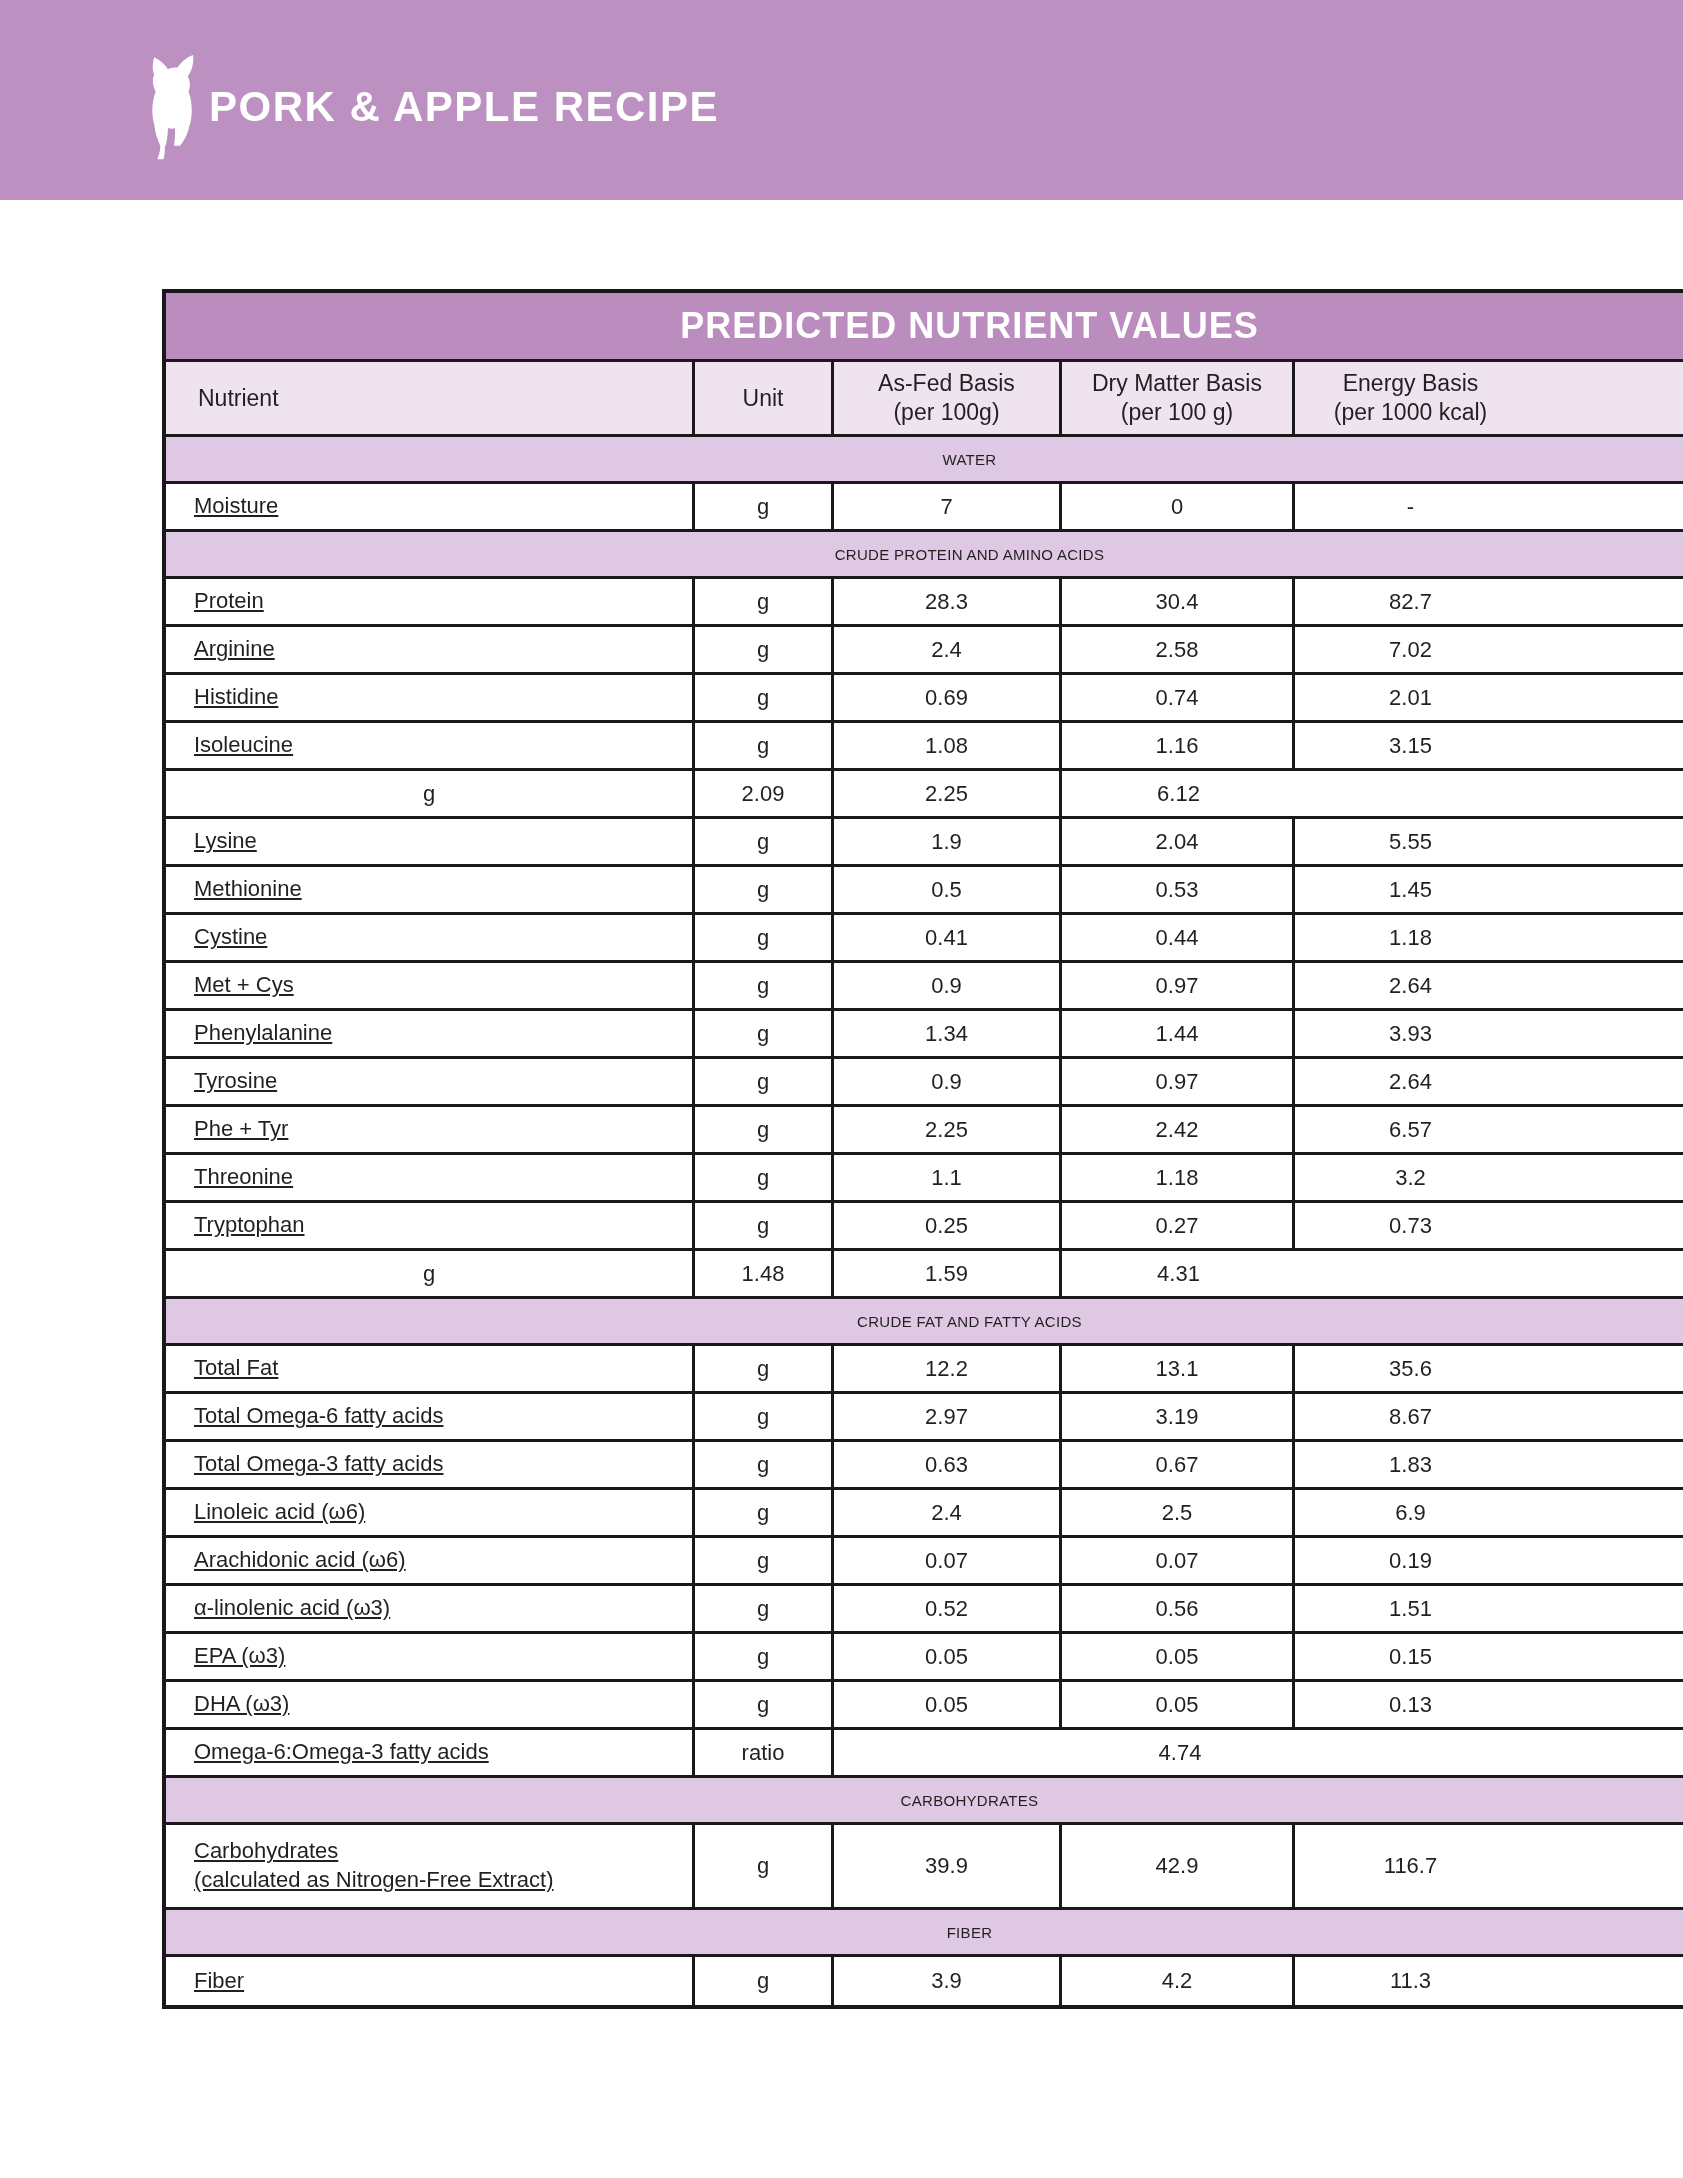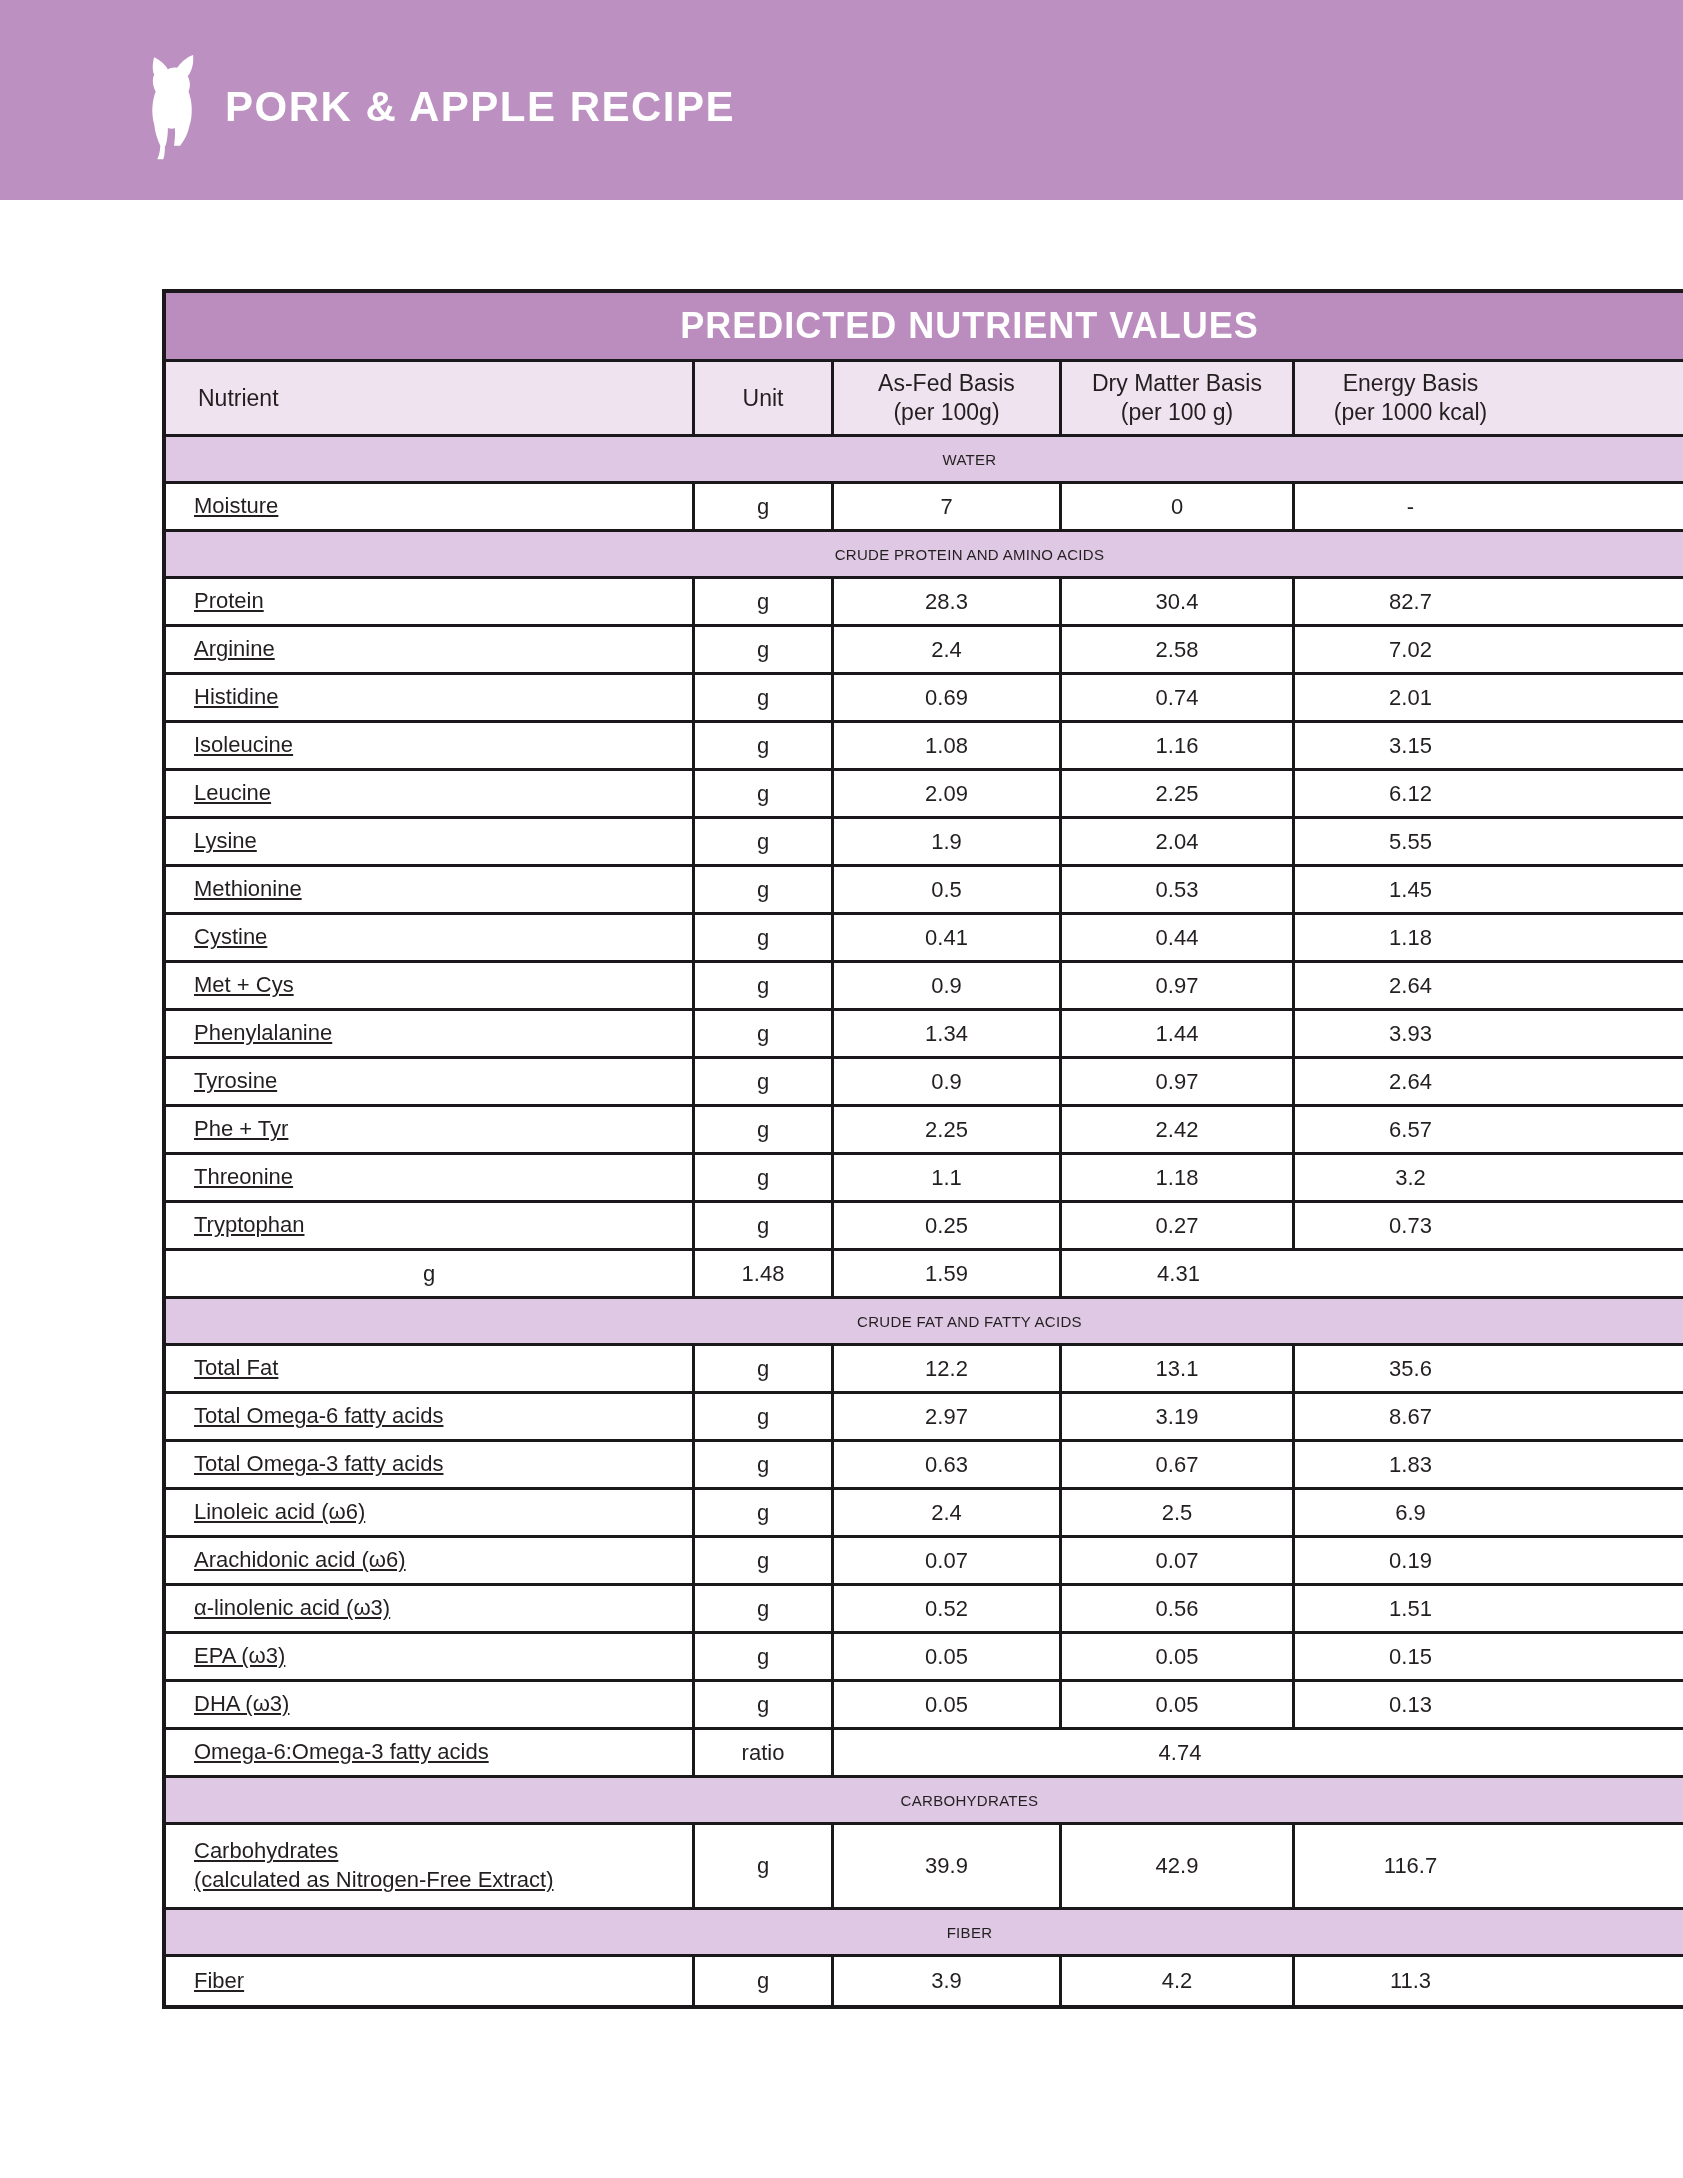--- a/index.html
+++ b/index.html
@@ -16,21 +16,21 @@
     width:1683px;height:2178px;position:relative;background:#ffffff;
     font-family:"Liberation Sans", sans-serif;color:var(--text);
   }
   
   .banner{
     position:absolute;left:0;top:0;width:1683px;height:200px;
     background:var(--banner-bg);display:flex;align-items:center;
   }
   .logo{display:block;margin-left:142px;margin-top:14px;width:61px;height:109px;}
   .banner-title{
-    margin:14px 0 0 22px;font-size:42px;font-weight:bold;color:#ffffff;
+    margin:14px 0 0 6px;font-size:42px;font-weight:bold;color:#ffffff;
     letter-spacing:1.5px;white-space:nowrap;
   }
   
   .nutrient-table{
     position:absolute;left:162px;top:289px;width:1615px;
     border:4px solid var(--border);background:#ffffff;
   }
   .title-bar{
     height:69px;background:var(--title-bar-bg);border-bottom:3px solid var(--border);
     display:flex;align-items:center;justify-content:center;
@@ -145,23 +145,20 @@
       <div class="data-row grid-row">
         <div class="cell name">
           <span>Isoleucine</span>
         </div>
         <div class="cell unit">g</div>
         <div class="cell val">1.08</div>
         <div class="cell val">1.16</div>
         <div class="cell val">3.15</div>
       </div>
       <div class="data-row grid-row">
-        <div class="cell name">
-          <span>Leucine</span>
-        </div>
         <div class="cell unit">g</div>
         <div class="cell val">2.09</div>
         <div class="cell val">2.25</div>
         <div class="cell val">6.12</div>
       </div>
       <div class="data-row grid-row">
         <div class="cell name">
           <span>Lysine</span>
         </div>
         <div class="cell unit">g</div>

